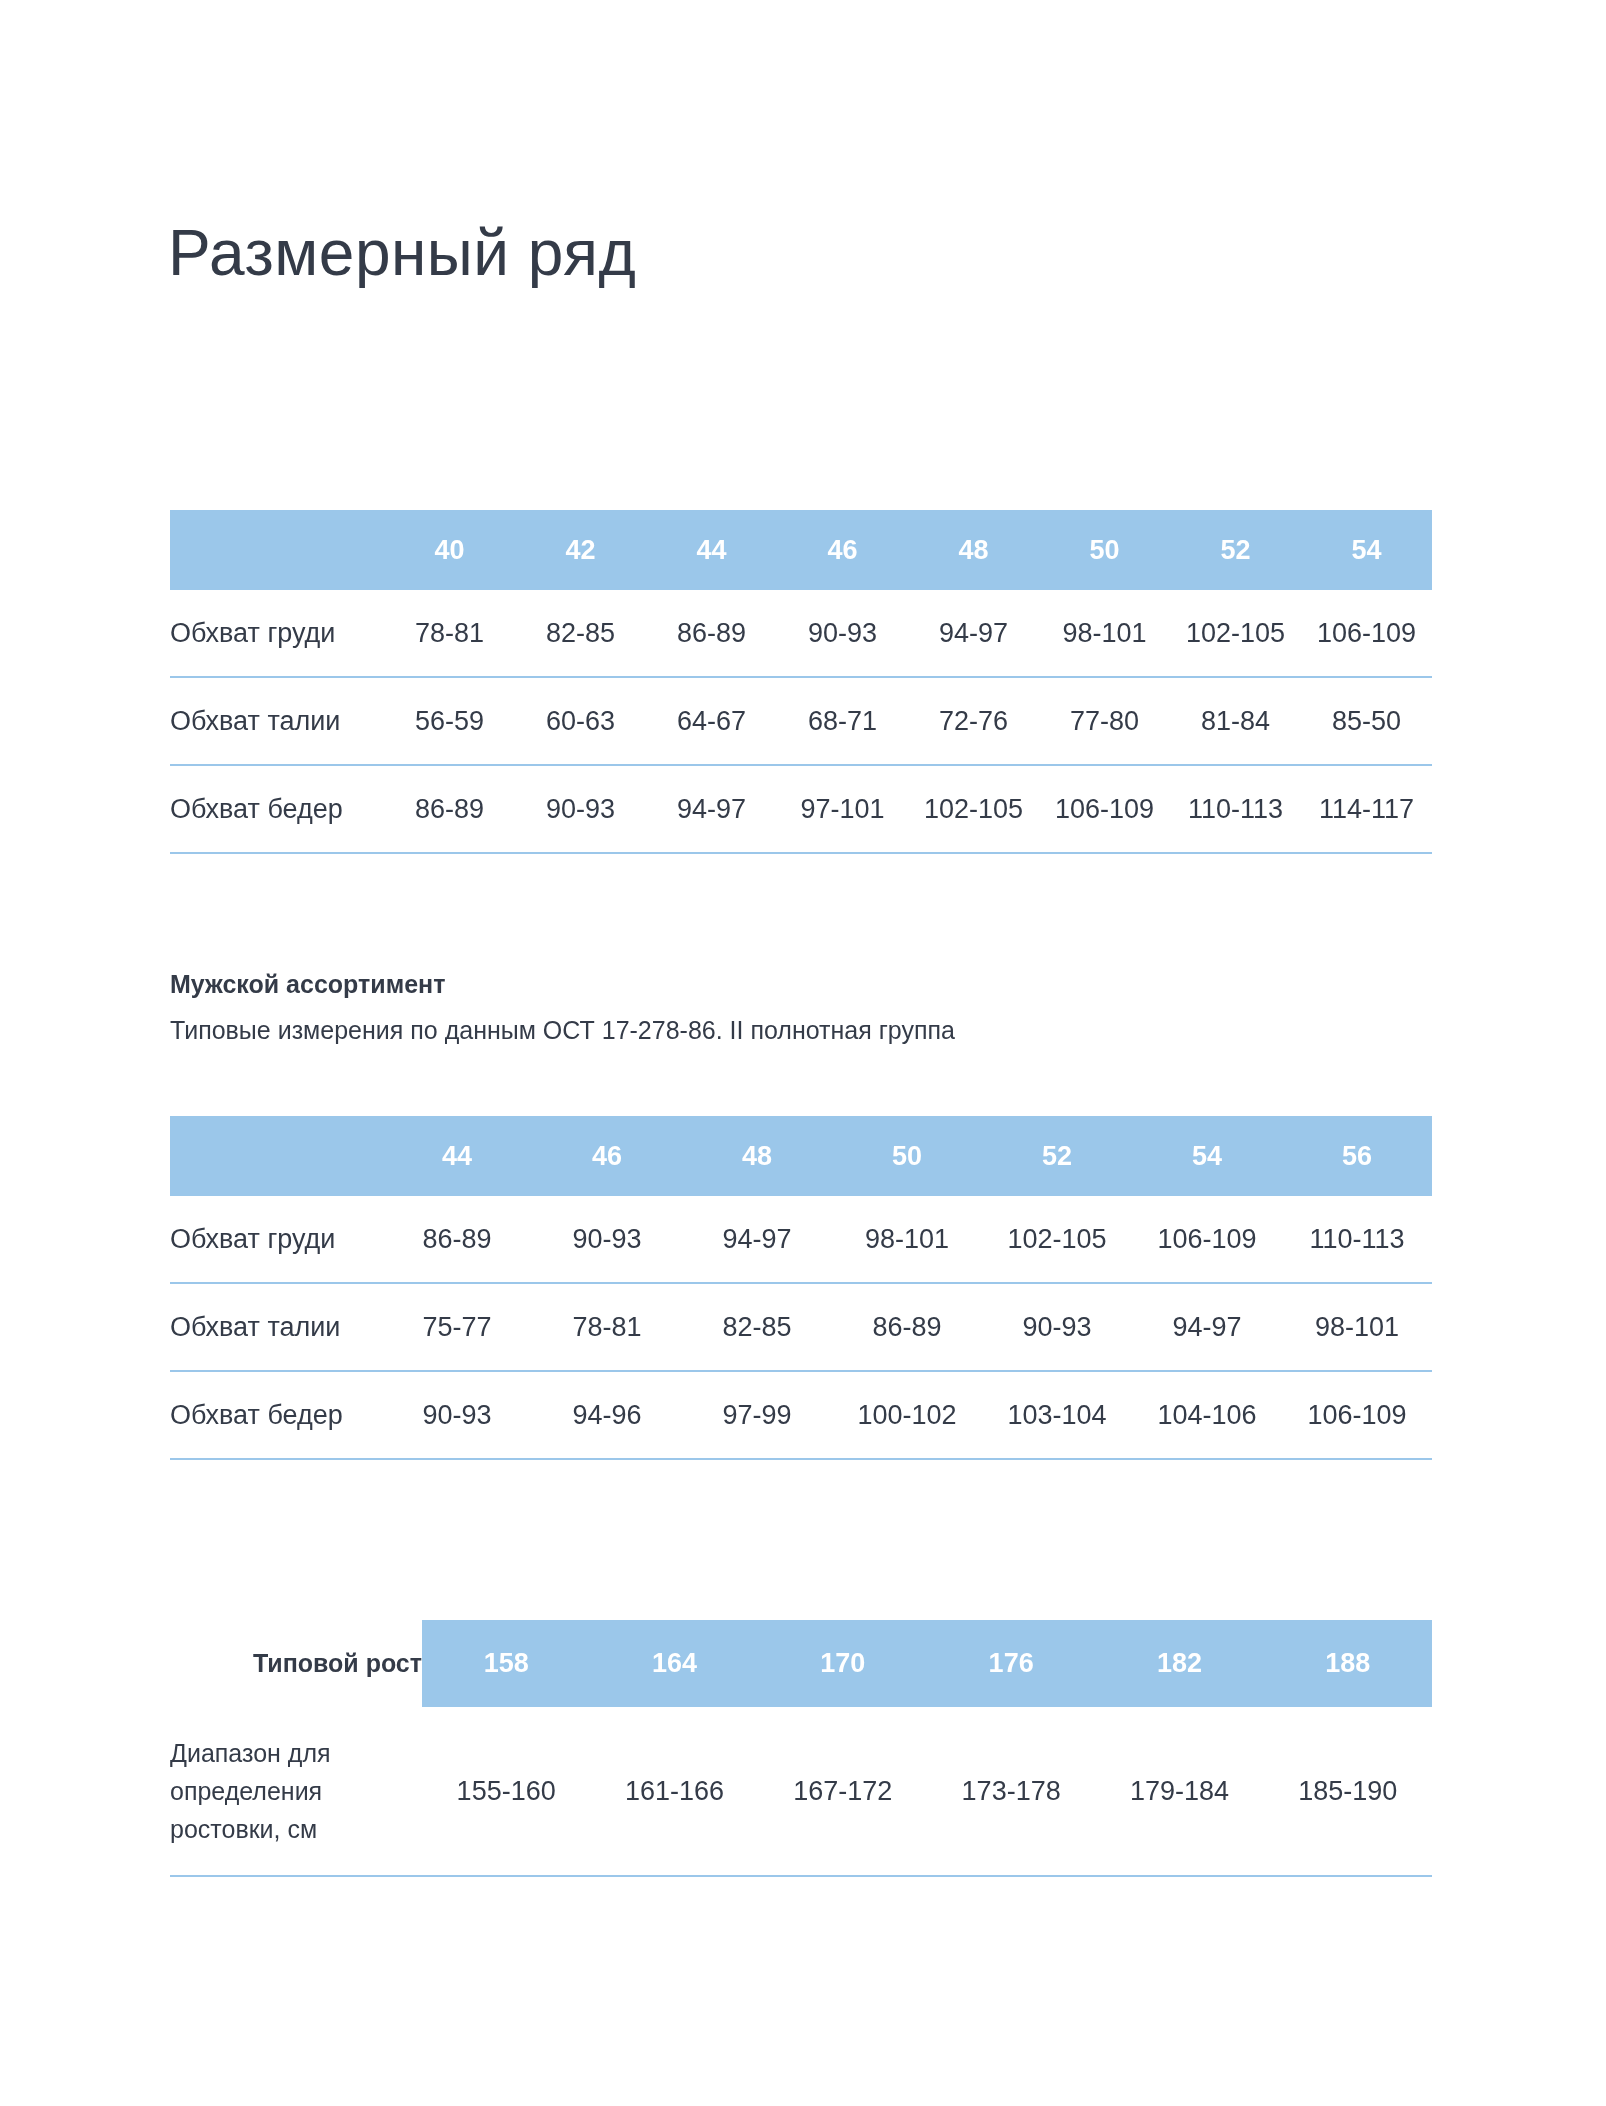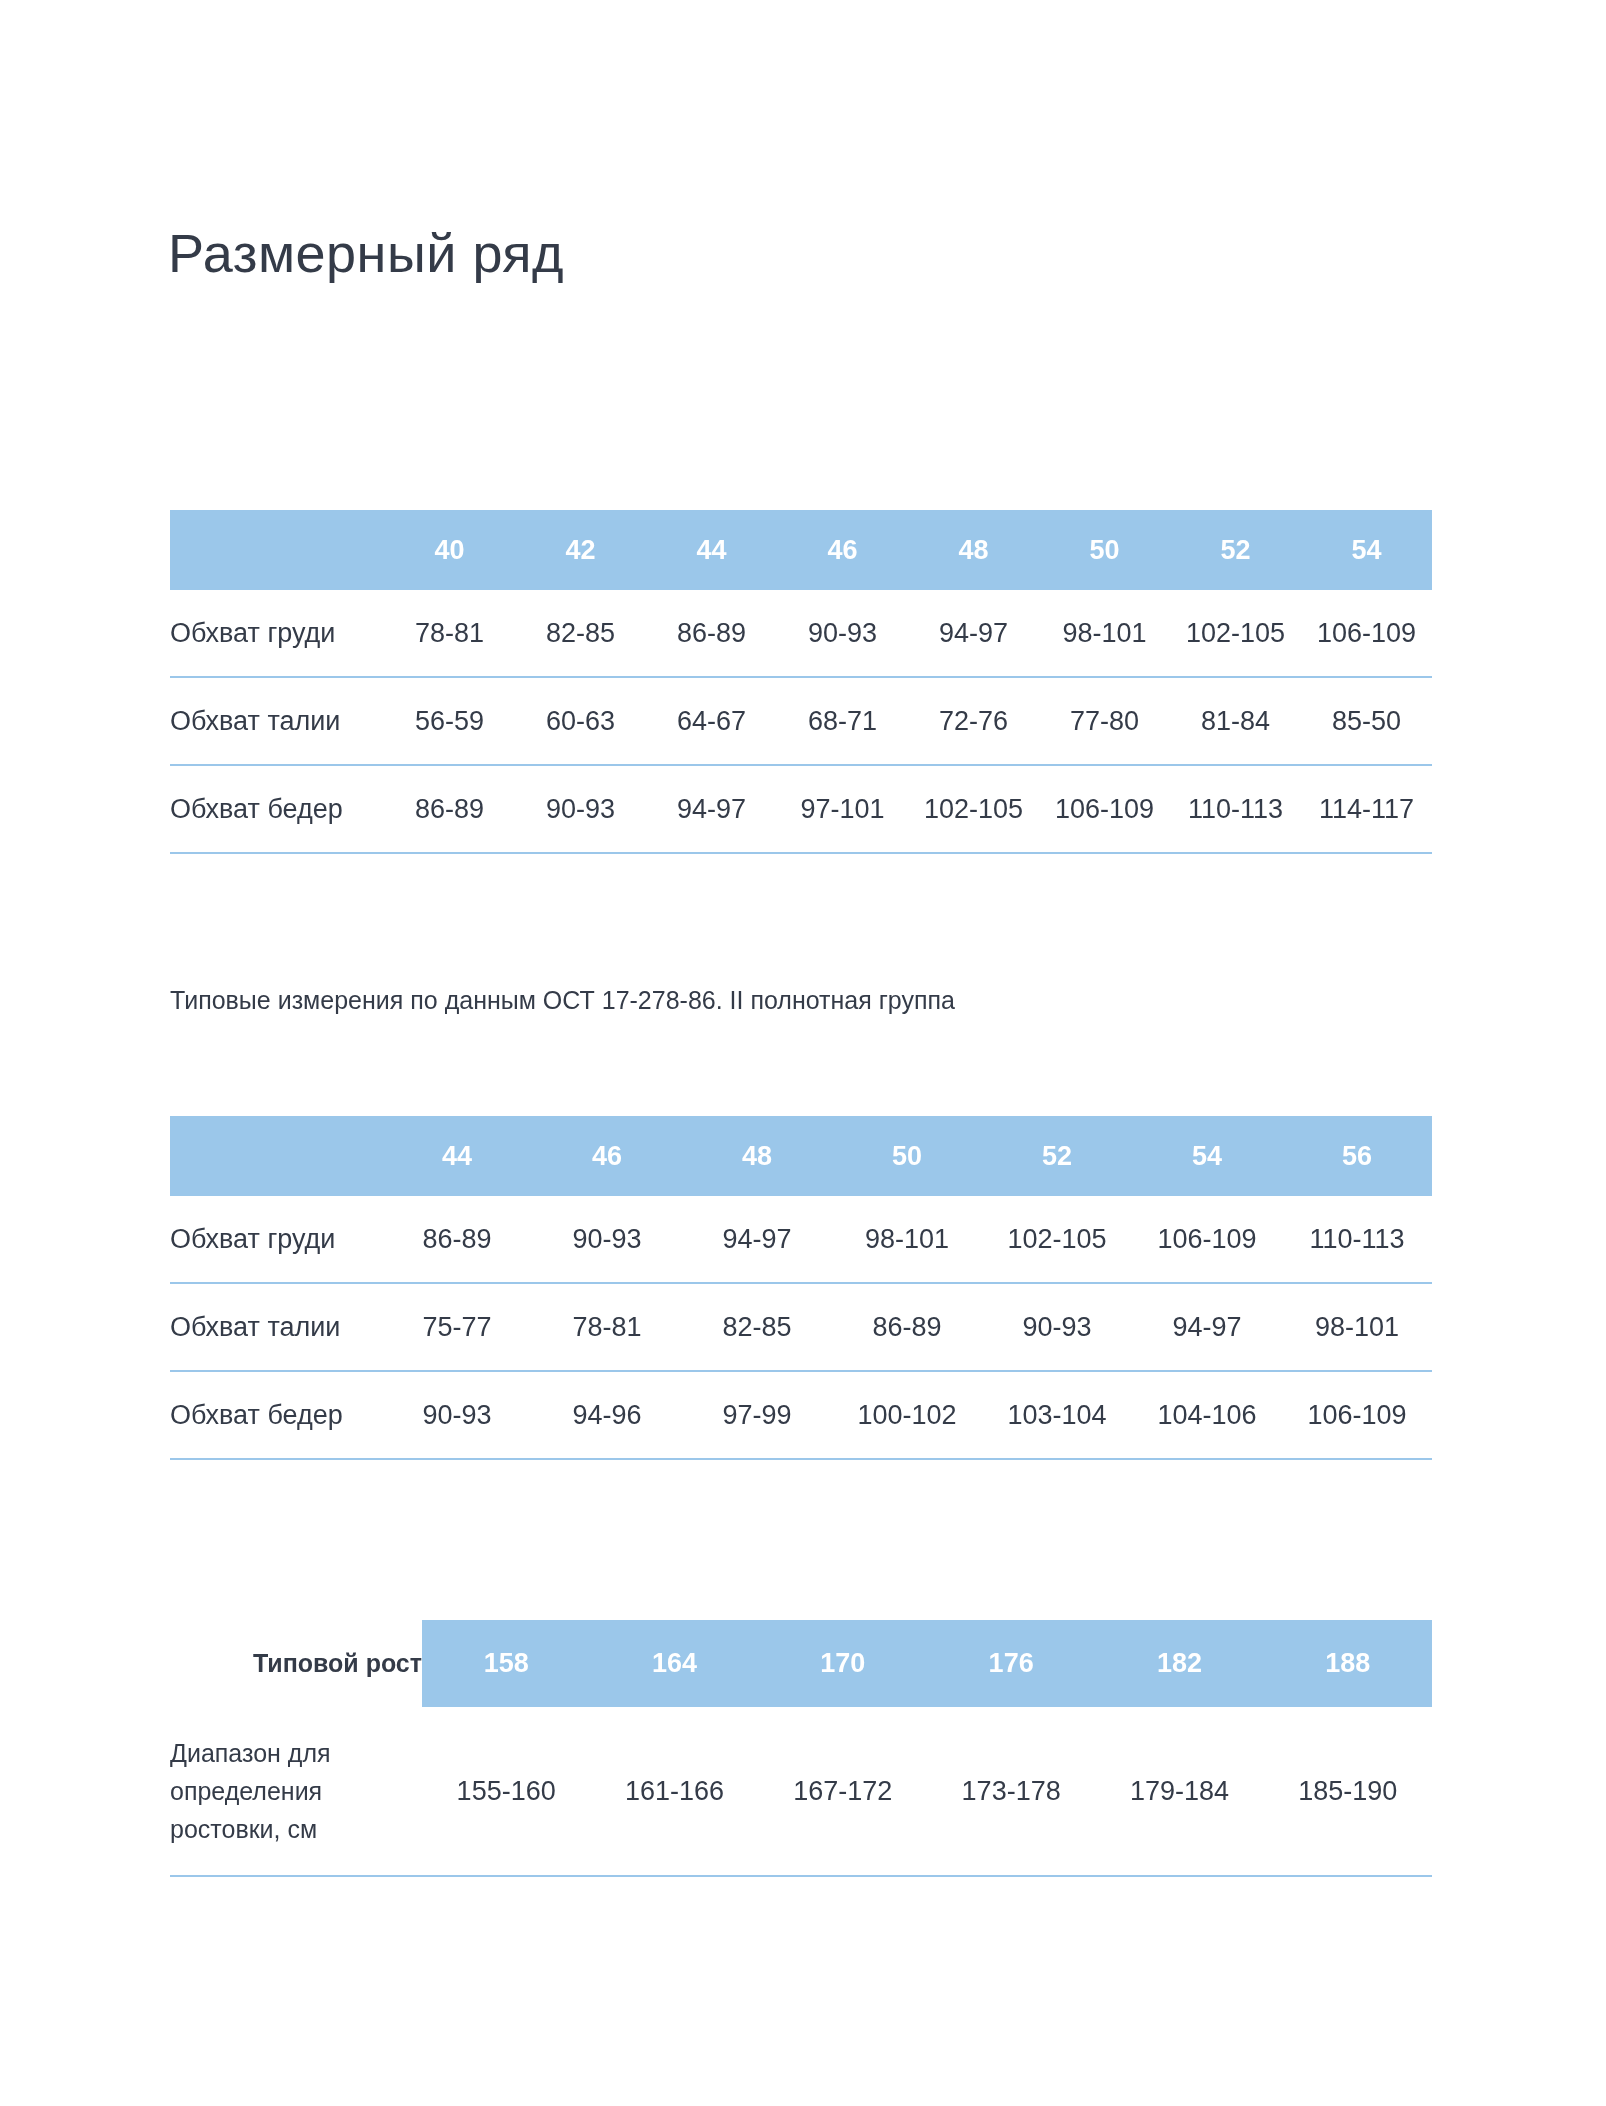--- a/index.html
+++ b/index.html
@@ -3,21 +3,21 @@
   <meta charset="utf-8">
   <style>
     html, body { margin: 0; padding: 0; background: #ffffff; }
     body {
       width: 1606px; height: 2106px; position: relative; overflow: hidden;
       font-family: "Liberation Sans", "DejaVu Sans", sans-serif;
       color: #343b48;
     }
     .page-title {
       position: absolute; left: 168px; top: 218px;
-      font-size: 54px; line-height: 70px; font-weight: normal; margin: 0;
+      font-size: 64px; line-height: 70px; font-weight: normal; margin: 0;
       letter-spacing: 0.5px; color: #343b48;
     }
     .section { position: absolute; left: 170px; width: 1262px; }
     .section-heading {
       font-size: 25px; font-weight: bold; line-height: 30px; margin: 0;
       color: #343b48;
     }
     .section-desc {
       font-size: 25px; line-height: 30px; margin: 16px 0 0 0; color: #343b48;
     }
@@ -118,20 +118,21 @@
       <td>97-101</td>
       <td>102-105</td>
       <td>106-109</td>
       <td>110-113</td>
       <td>114-117</td>
     </tr>
   </tbody>
 </table>
 
 <div class="section" style="top:969px;">
+  <h2 class="section-heading">Мужской ассортимент</h2>
   <p class="section-desc">Типовые измерения по данным ОСТ 17-278-86. II полнотная группа</p>
 </div>
 
 <table class="size-table" style="top:1116px;">
   <colgroup>
     <col style="width:212px">
     <col>
       <col>
       <col>
       <col>

